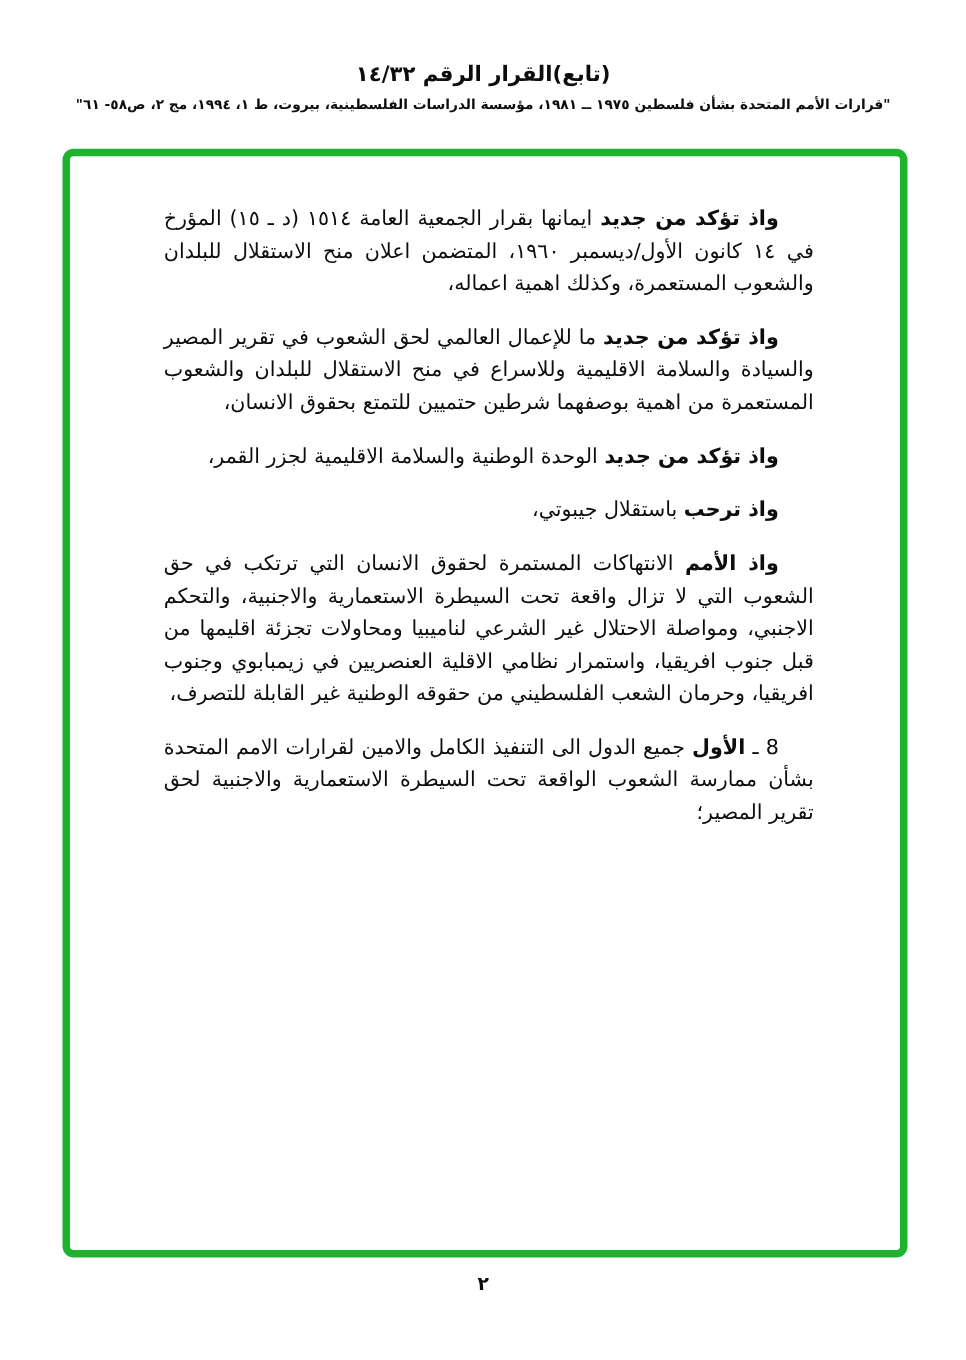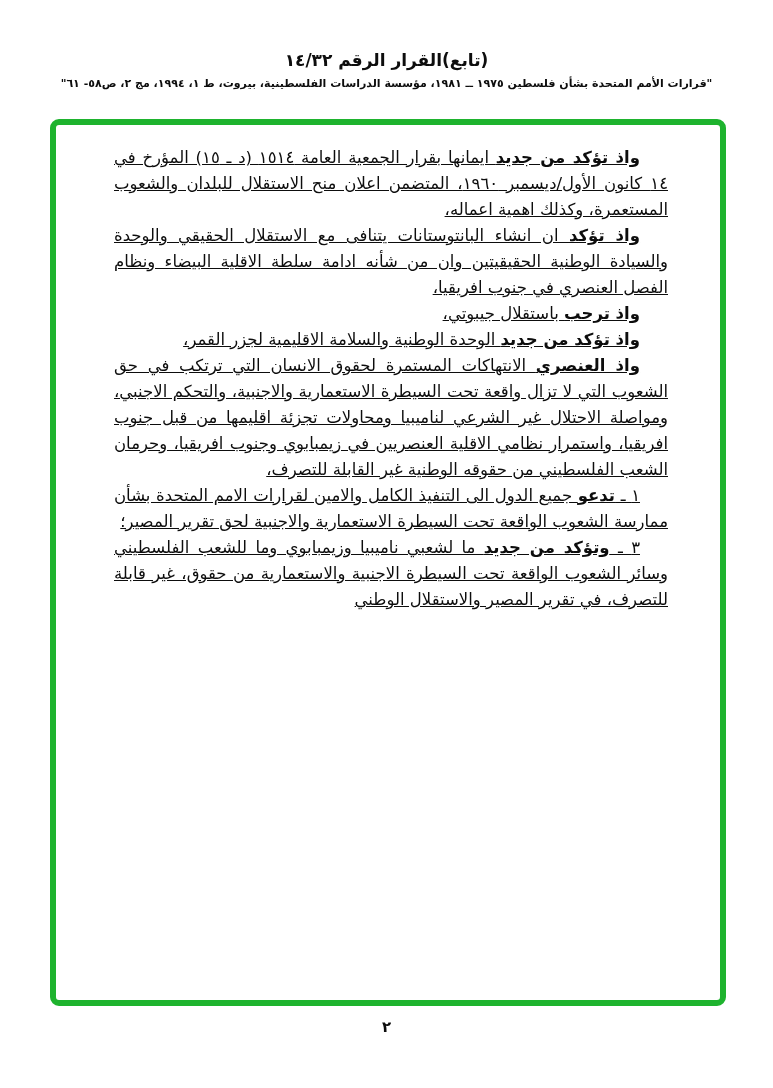--- a/index.html
+++ b/index.html
@@ -32,23 +32,22 @@
     overflow:hidden;
   }
   .body-text{
     direction:rtl;
     text-align:justify;
     padding:20px 52px 0 58px;
     font-size:16.5px;
     line-height:26px;
   }
   .para{
-    margin:0;
+    margin:17px;
     text-indent:28px;
-    text-decoration:underline;
   }
   .para b{font-weight:bold;}
   .page-number{
     position:absolute;
     left:0;right:0;
     top:1018px;
     text-align:center;
     font-size:15px;
     font-weight:bold;
   }
@@ -59,24 +58,23 @@
 <div class="page">
 
   <div class="header">
     <div class="title">(تابع)القرار الرقم ١٤/٣٢</div>
     <div class="source">"قرارات الأمم المتحدة بشأن فلسطين ١٩٧٥ ــ ١٩٨١، مؤسسة الدراسات الفلسطينية، بيروت، ط ١، ١٩٩٤، مج ٢، ص٥٨- ٦١"</div>
   </div>
 
   <div class="green-box" style="border-color: rgb(30, 179, 46);">
     <div class="body-text" id="paragraphs">
         <p class="para"><b>واذ تؤكد من جديد</b> ايمانها بقرار الجمعية العامة ١٥١٤ (د ـ ١٥) المؤرخ في ١٤ كانون الأول/ديسمبر ١٩٦٠، المتضمن اعلان منح الاستقلال للبلدان والشعوب المستعمرة، وكذلك اهمية اعماله،</p>
-        <p class="para"><b>واذ تؤكد</b> ان انشاء البانتوستانات يتنافى مع الاستقلال الحقيقي والوحدة والسيادة الوطنية الحقيقيتين وان من شأنه ادامة سلطة الاقلية البيضاء ونظام الفصل العنصري في جنوب افريقيا،</p>
+        <p class="para"><b>واذ تؤكد من جديد</b> ما للإعمال العالمي لحق الشعوب في تقرير المصير والسيادة والسلامة الاقليمية وللاسراع في منح الاستقلال للبلدان والشعوب المستعمرة من اهمية بوصفهما شرطين حتميين للتمتع بحقوق الانسان،</p>
+        <p class="para"><b>واذ تؤكد من جديد</b> الوحدة الوطنية والسلامة الاقليمية لجزر القمر،</p>
         <p class="para"><b>واذ ترحب</b> باستقلال جيبوتي،</p>
-        <p class="para"><b>واذ تؤكد من جديد</b> الوحدة الوطنية والسلامة الاقليمية لجزر القمر،</p>
-        <p class="para"><b>واذ العنصري</b> الانتهاكات المستمرة لحقوق الانسان التي ترتكب في حق الشعوب التي لا تزال واقعة تحت السيطرة الاستعمارية والاجنبية، والتحكم الاجنبي، ومواصلة الاحتلال غير الشرعي لناميبيا ومحاولات تجزئة اقليمها من قبل جنوب افريقيا، واستمرار نظامي الاقلية العنصريين في زيمبابوي وجنوب افريقيا، وحرمان الشعب الفلسطيني من حقوقه الوطنية غير القابلة للتصرف،</p>
-        <p class="para"><span>١ ـ </span><b>تدعو</b> جميع الدول الى التنفيذ الكامل والامين لقرارات الامم المتحدة بشأن ممارسة الشعوب الواقعة تحت السيطرة الاستعمارية والاجنبية لحق تقرير المصير؛</p>
-        <p class="para"><span>٣ ـ </span><b>وتؤكد من جديد</b> ما لشعبي ناميبيا وزيمبابوي وما للشعب الفلسطيني وسائر الشعوب الواقعة تحت السيطرة الاجنبية والاستعمارية من حقوق، غير قابلة للتصرف، في تقرير المصير والاستقلال الوطني</p>
+        <p class="para"><b>واذ الأمم</b> الانتهاكات المستمرة لحقوق الانسان التي ترتكب في حق الشعوب التي لا تزال واقعة تحت السيطرة الاستعمارية والاجنبية، والتحكم الاجنبي، ومواصلة الاحتلال غير الشرعي لناميبيا ومحاولات تجزئة اقليمها من قبل جنوب افريقيا، واستمرار نظامي الاقلية العنصريين في زيمبابوي وجنوب افريقيا، وحرمان الشعب الفلسطيني من حقوقه الوطنية غير القابلة للتصرف،</p>
+        <p class="para"><span>8 ـ </span><b>الأول</b> جميع الدول الى التنفيذ الكامل والامين لقرارات الامم المتحدة بشأن ممارسة الشعوب الواقعة تحت السيطرة الاستعمارية والاجنبية لحق تقرير المصير؛</p>
       </div>
   </div>
 
   <div class="page-number">٢</div>
 
 </div>
 
 </body></html>

